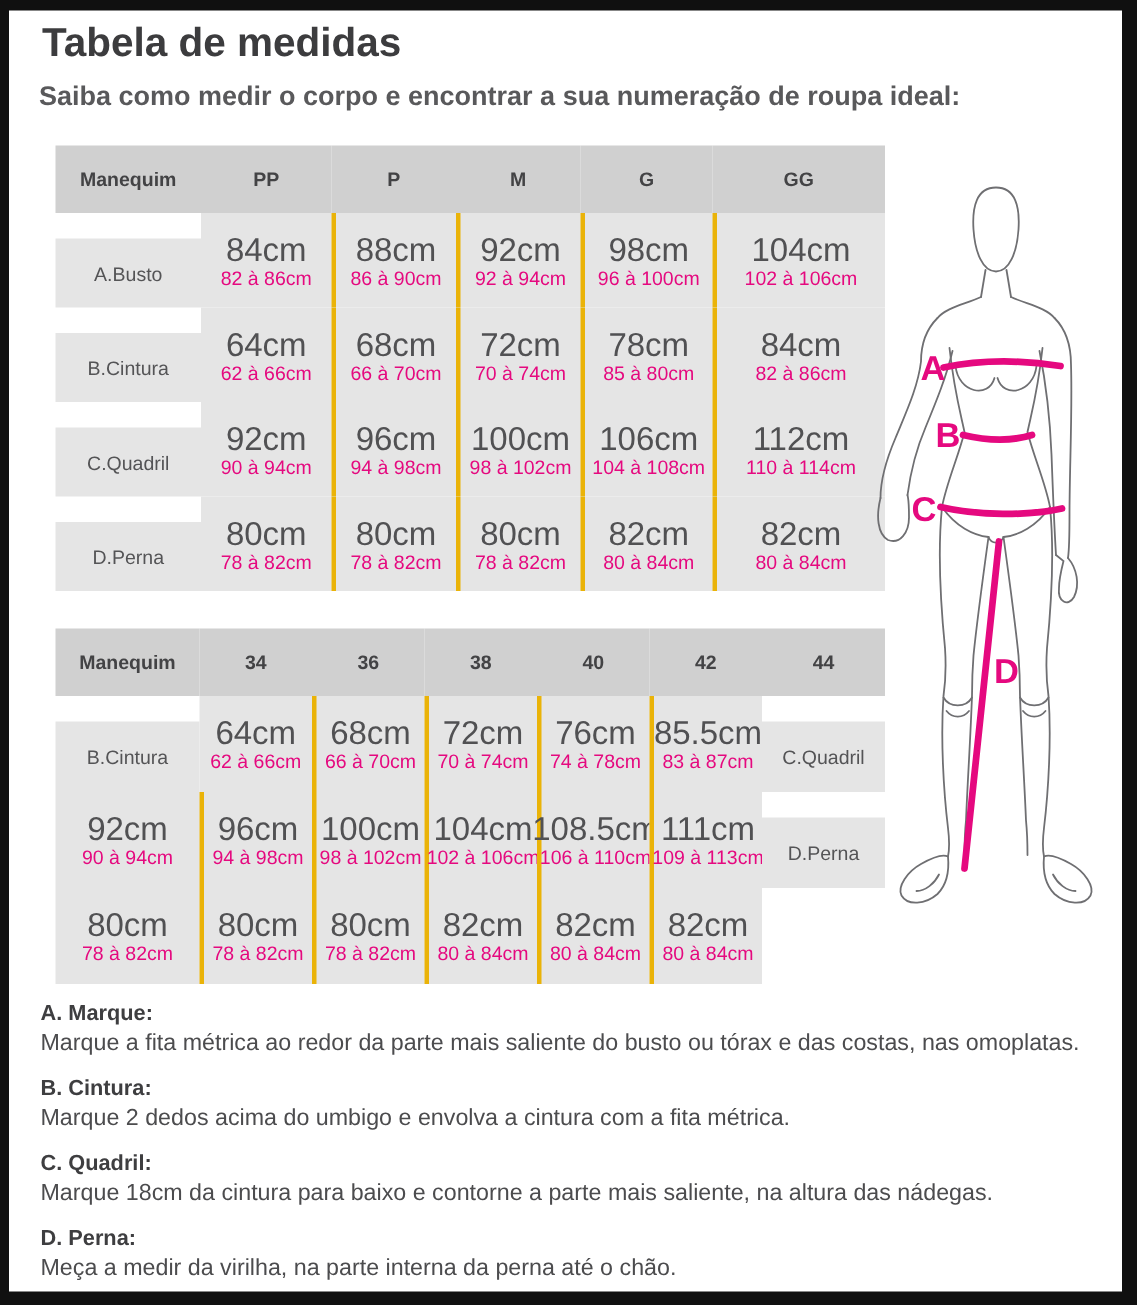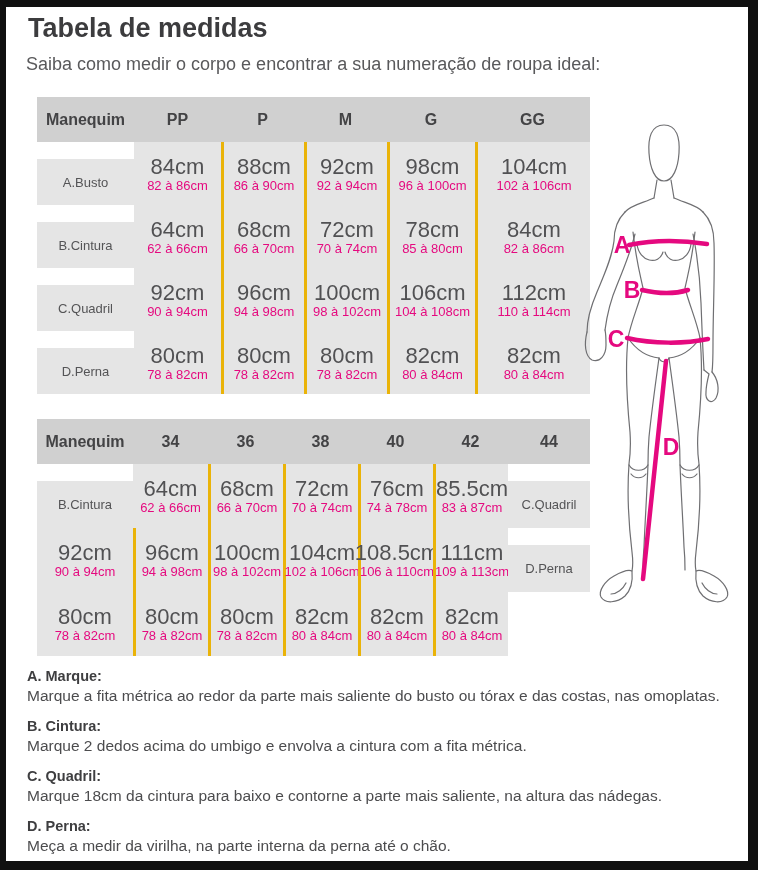--- a/index.html
+++ b/index.html
@@ -12,29 +12,29 @@
     border-width:7px 10px 9px 6px;
     font-family:"Liberation Sans", sans-serif;
     overflow:hidden;
   }
   .title{
     position:absolute;left:22px;top:6px;
     font-size:27px;font-weight:bold;color:#3c3c3e;
   }
   .subtitle{
     position:absolute;left:20px;top:47px;
-    font-size:18px;color:#59595b;
+    font-size:18px;color:#59595b;font-weight:bold;
   }
   .mtable{position:absolute;left:31px;display:grid;}
   #table1{top:90px;grid-template-columns:97px 87px 83px 83px 88px 115px;grid-auto-rows:63px;grid-template-rows:45px;}
   #table2{top:412px;grid-template-columns:96px 75px 75px 75px 75px 75px 82px;grid-auto-rows:64px;grid-template-rows:45px;}
   .th{
     background:#d0d0d0;
     display:flex;align-items:center;justify-content:center;
-    font-size:16px;font-weight:bold;color:#434345;
+    font-size:13px;font-weight:bold;color:#434345;
   }
   .rlabel{
     background:#e5e5e5;
     display:flex;align-items:center;justify-content:center;
     font-size:13px;color:#545456;margin-top:17px;
   }
   .cell{
     background:#e5e5e5;
     display:flex;flex-direction:column;align-items:center;justify-content:center;
     line-height:1.05;

